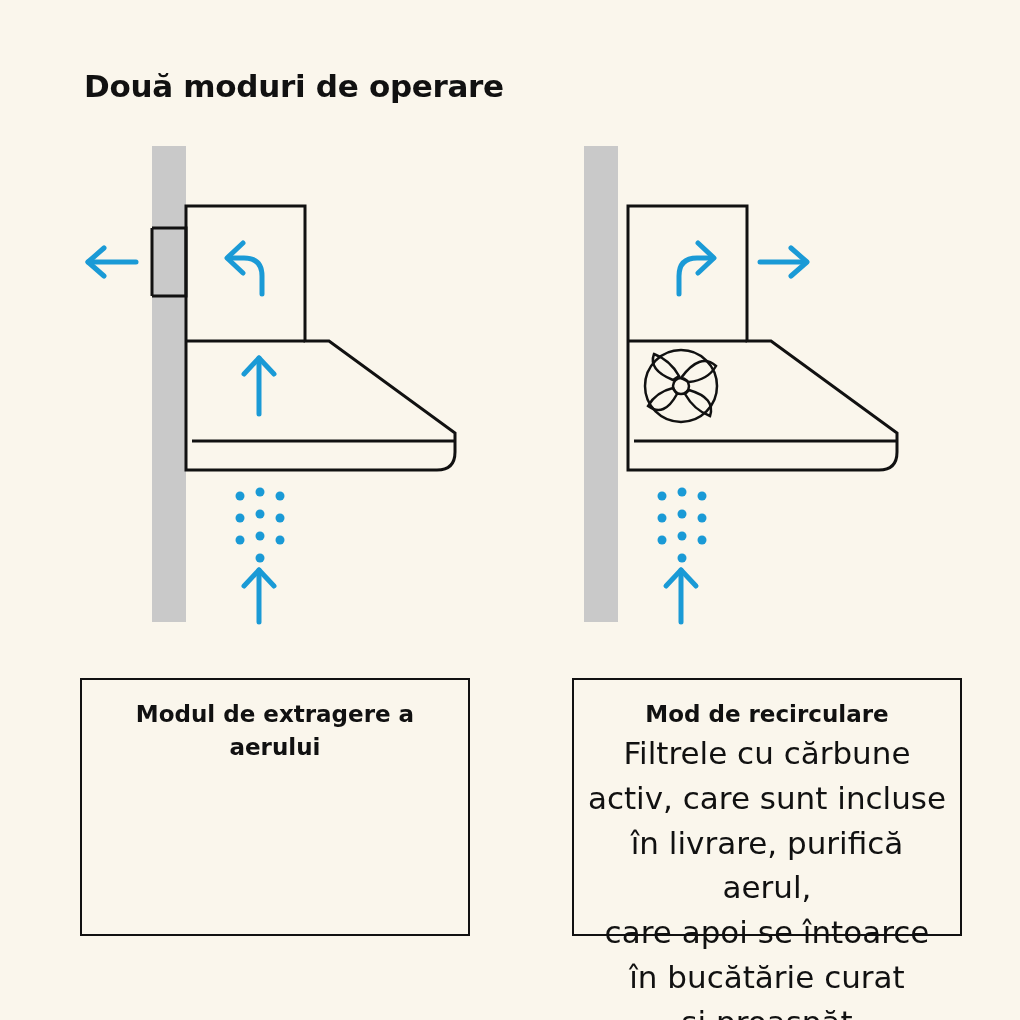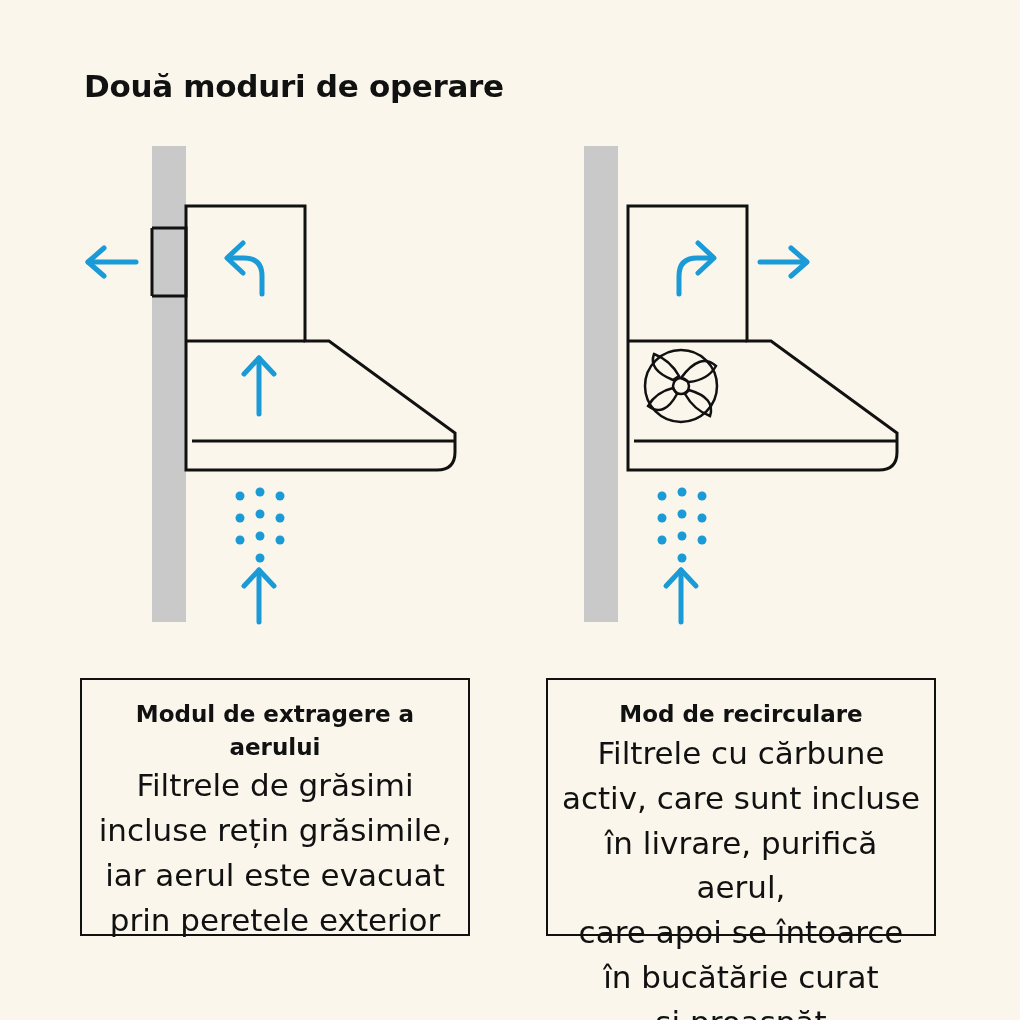--- a/index.html
+++ b/index.html
@@ -47,21 +47,21 @@
     justify-content: flex-start;
     padding-top: 18px;
   }
   #caption-left {
     left: 80px;
     top: 678px;
     width: 390px;
     height: 258px;
   }
   #caption-right {
-    left: 546px;
+    left: 572px;
     top: 678px;
     width: 390px;
     height: 258px;
   }
   .cap-heading {
     font-size: 23px;
     font-weight: bold;
     line-height: 1.42;
     text-align: center;
     margin: 0;
@@ -177,24 +177,20 @@
       <g stroke="#1a9ad6" stroke-width="5" fill="none" stroke-linecap="round">
         <line x1="681" y1="622" x2="681" y2="570"></line>
         <polyline points="666,586 681,570 696,586" stroke-linejoin="round"></polyline>
       </g>
     </g>
   </svg>
 
   <div class="caption-box" id="caption-left">
     <p class="cap-heading">Modul de extragere
 a aerului</p>
-    <p class="cap-body">Filtrele de grăsimi
-incluse rețin grăsimile,
-iar aerul este evacuat
-prin peretele exterior</p>
   </div>
 
   <div class="caption-box" id="caption-right">
     <p class="cap-heading">Mod de recirculare</p>
     <p class="cap-body">Filtrele cu cărbune
 activ, care sunt incluse
 în livrare, purifică aerul,
 care apoi se întoarce
 în bucătărie curat
 și proaspăt</p>

